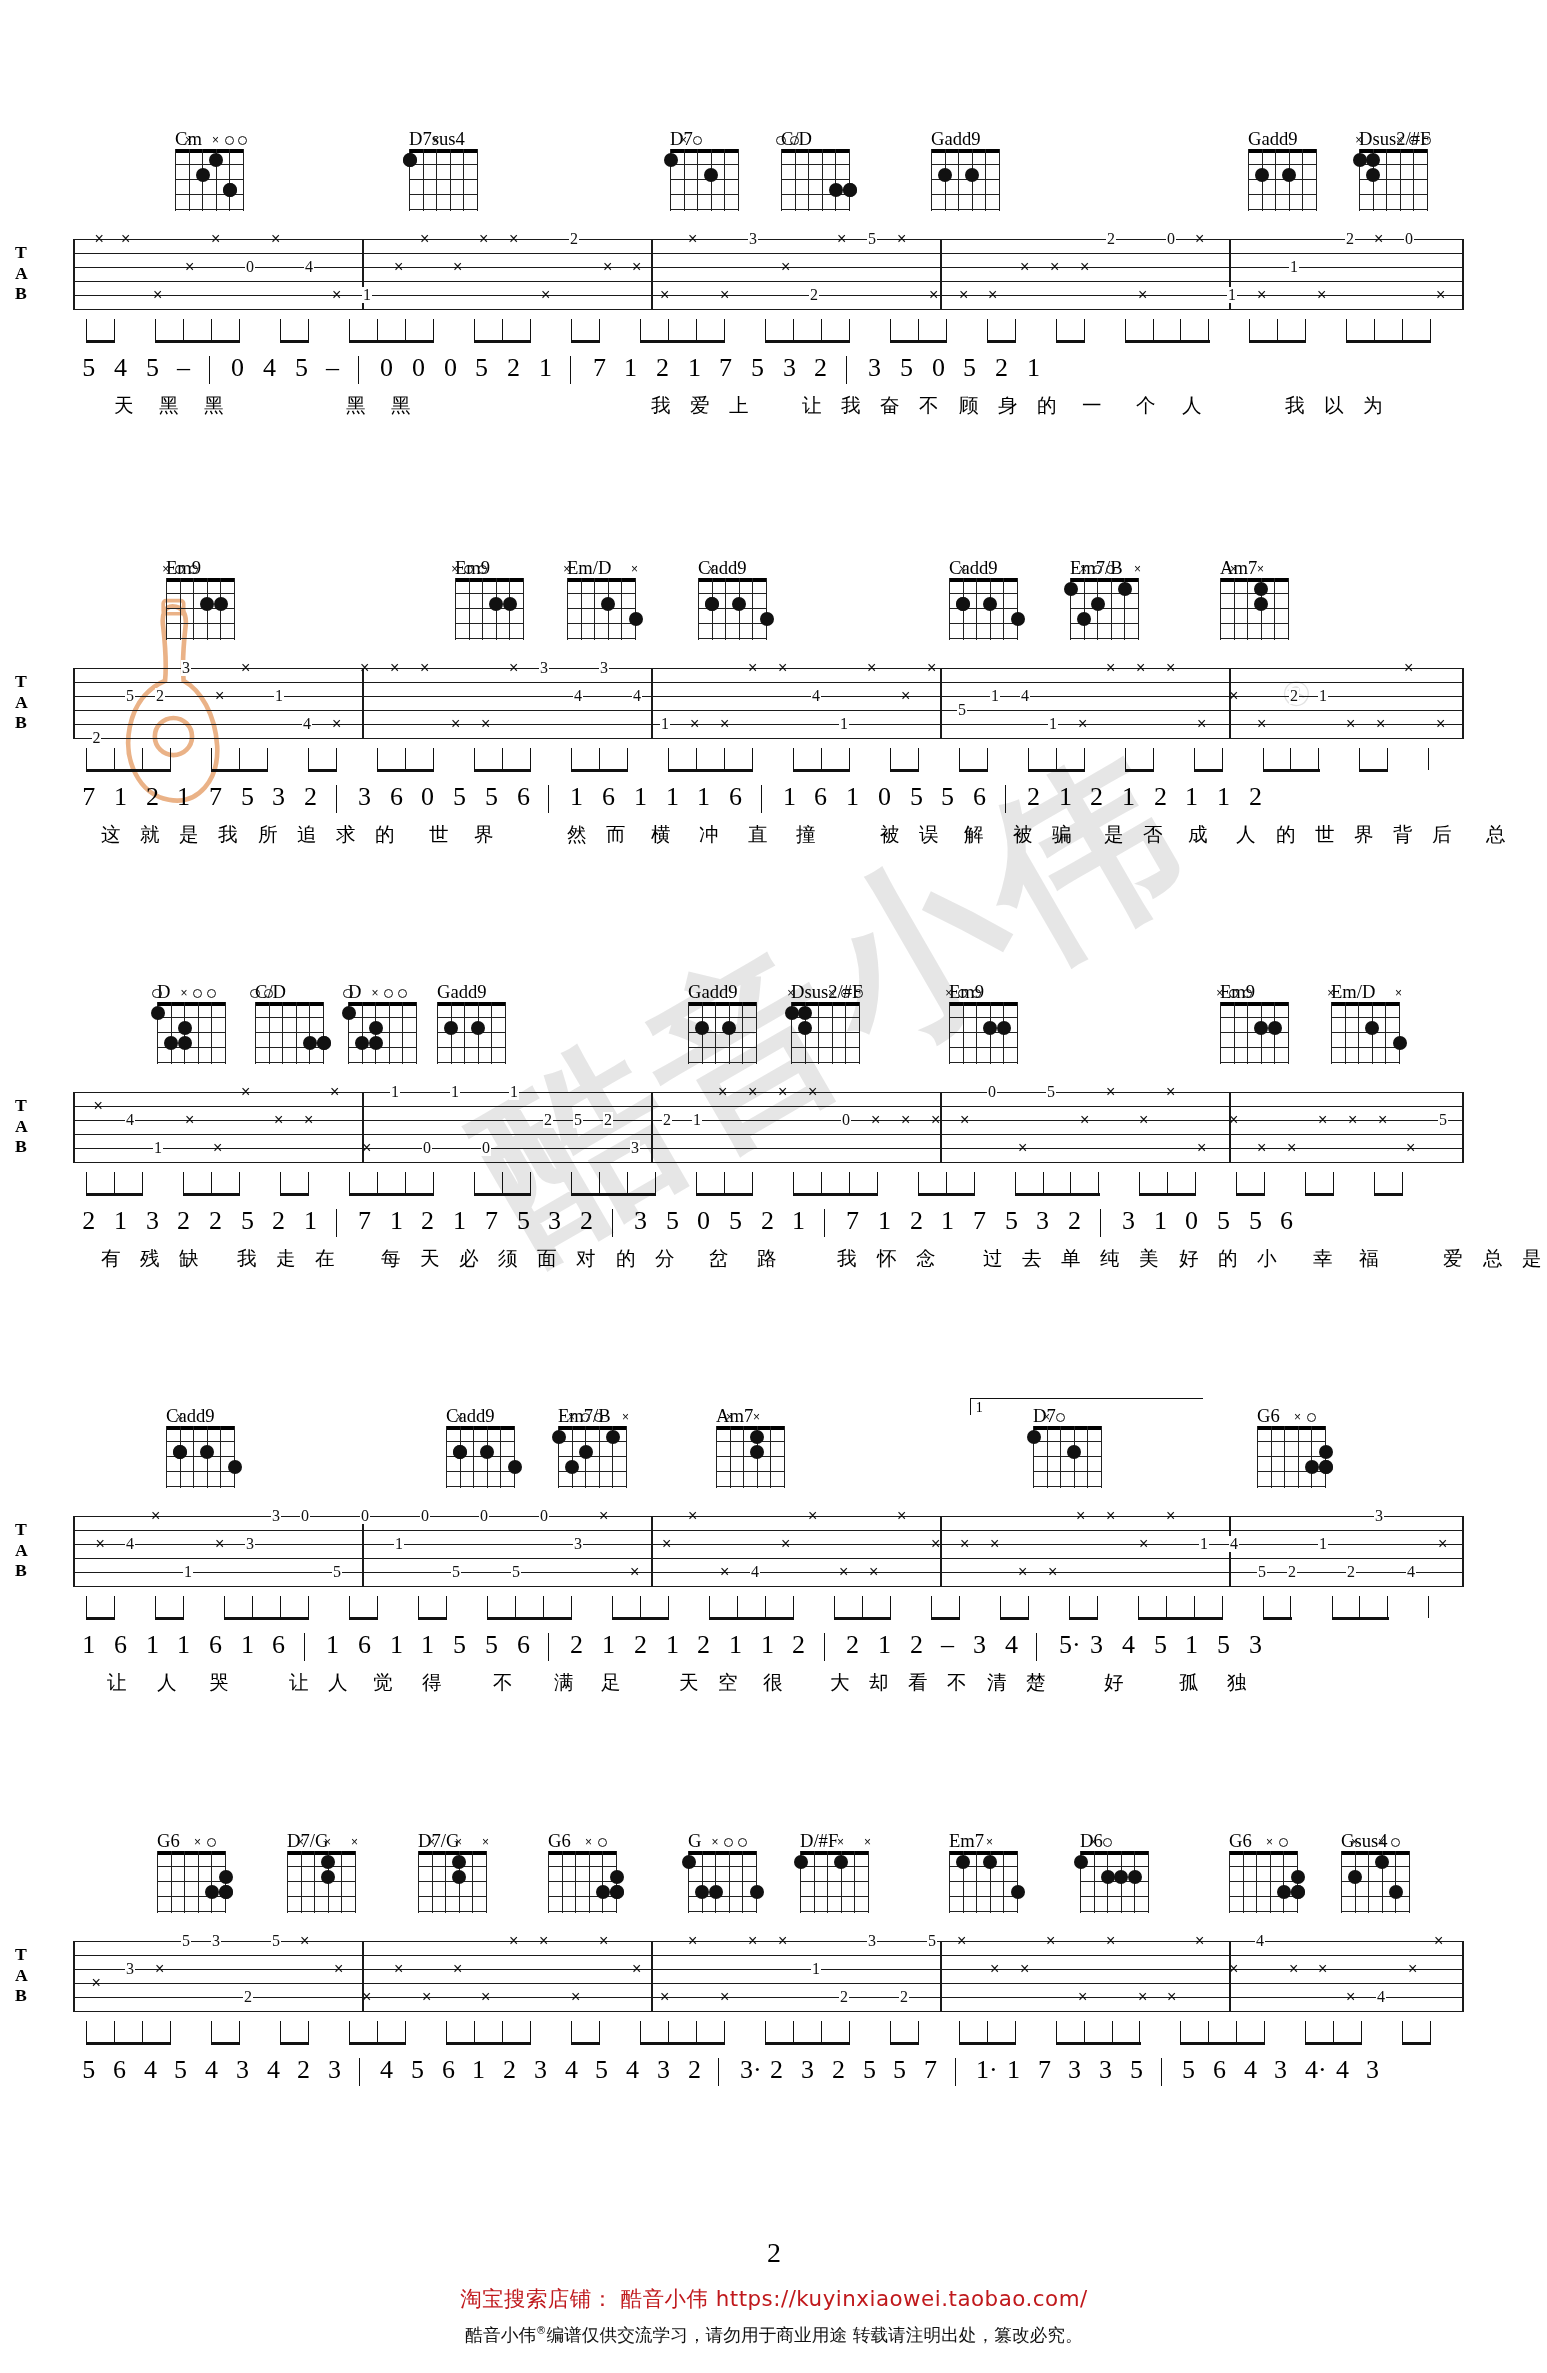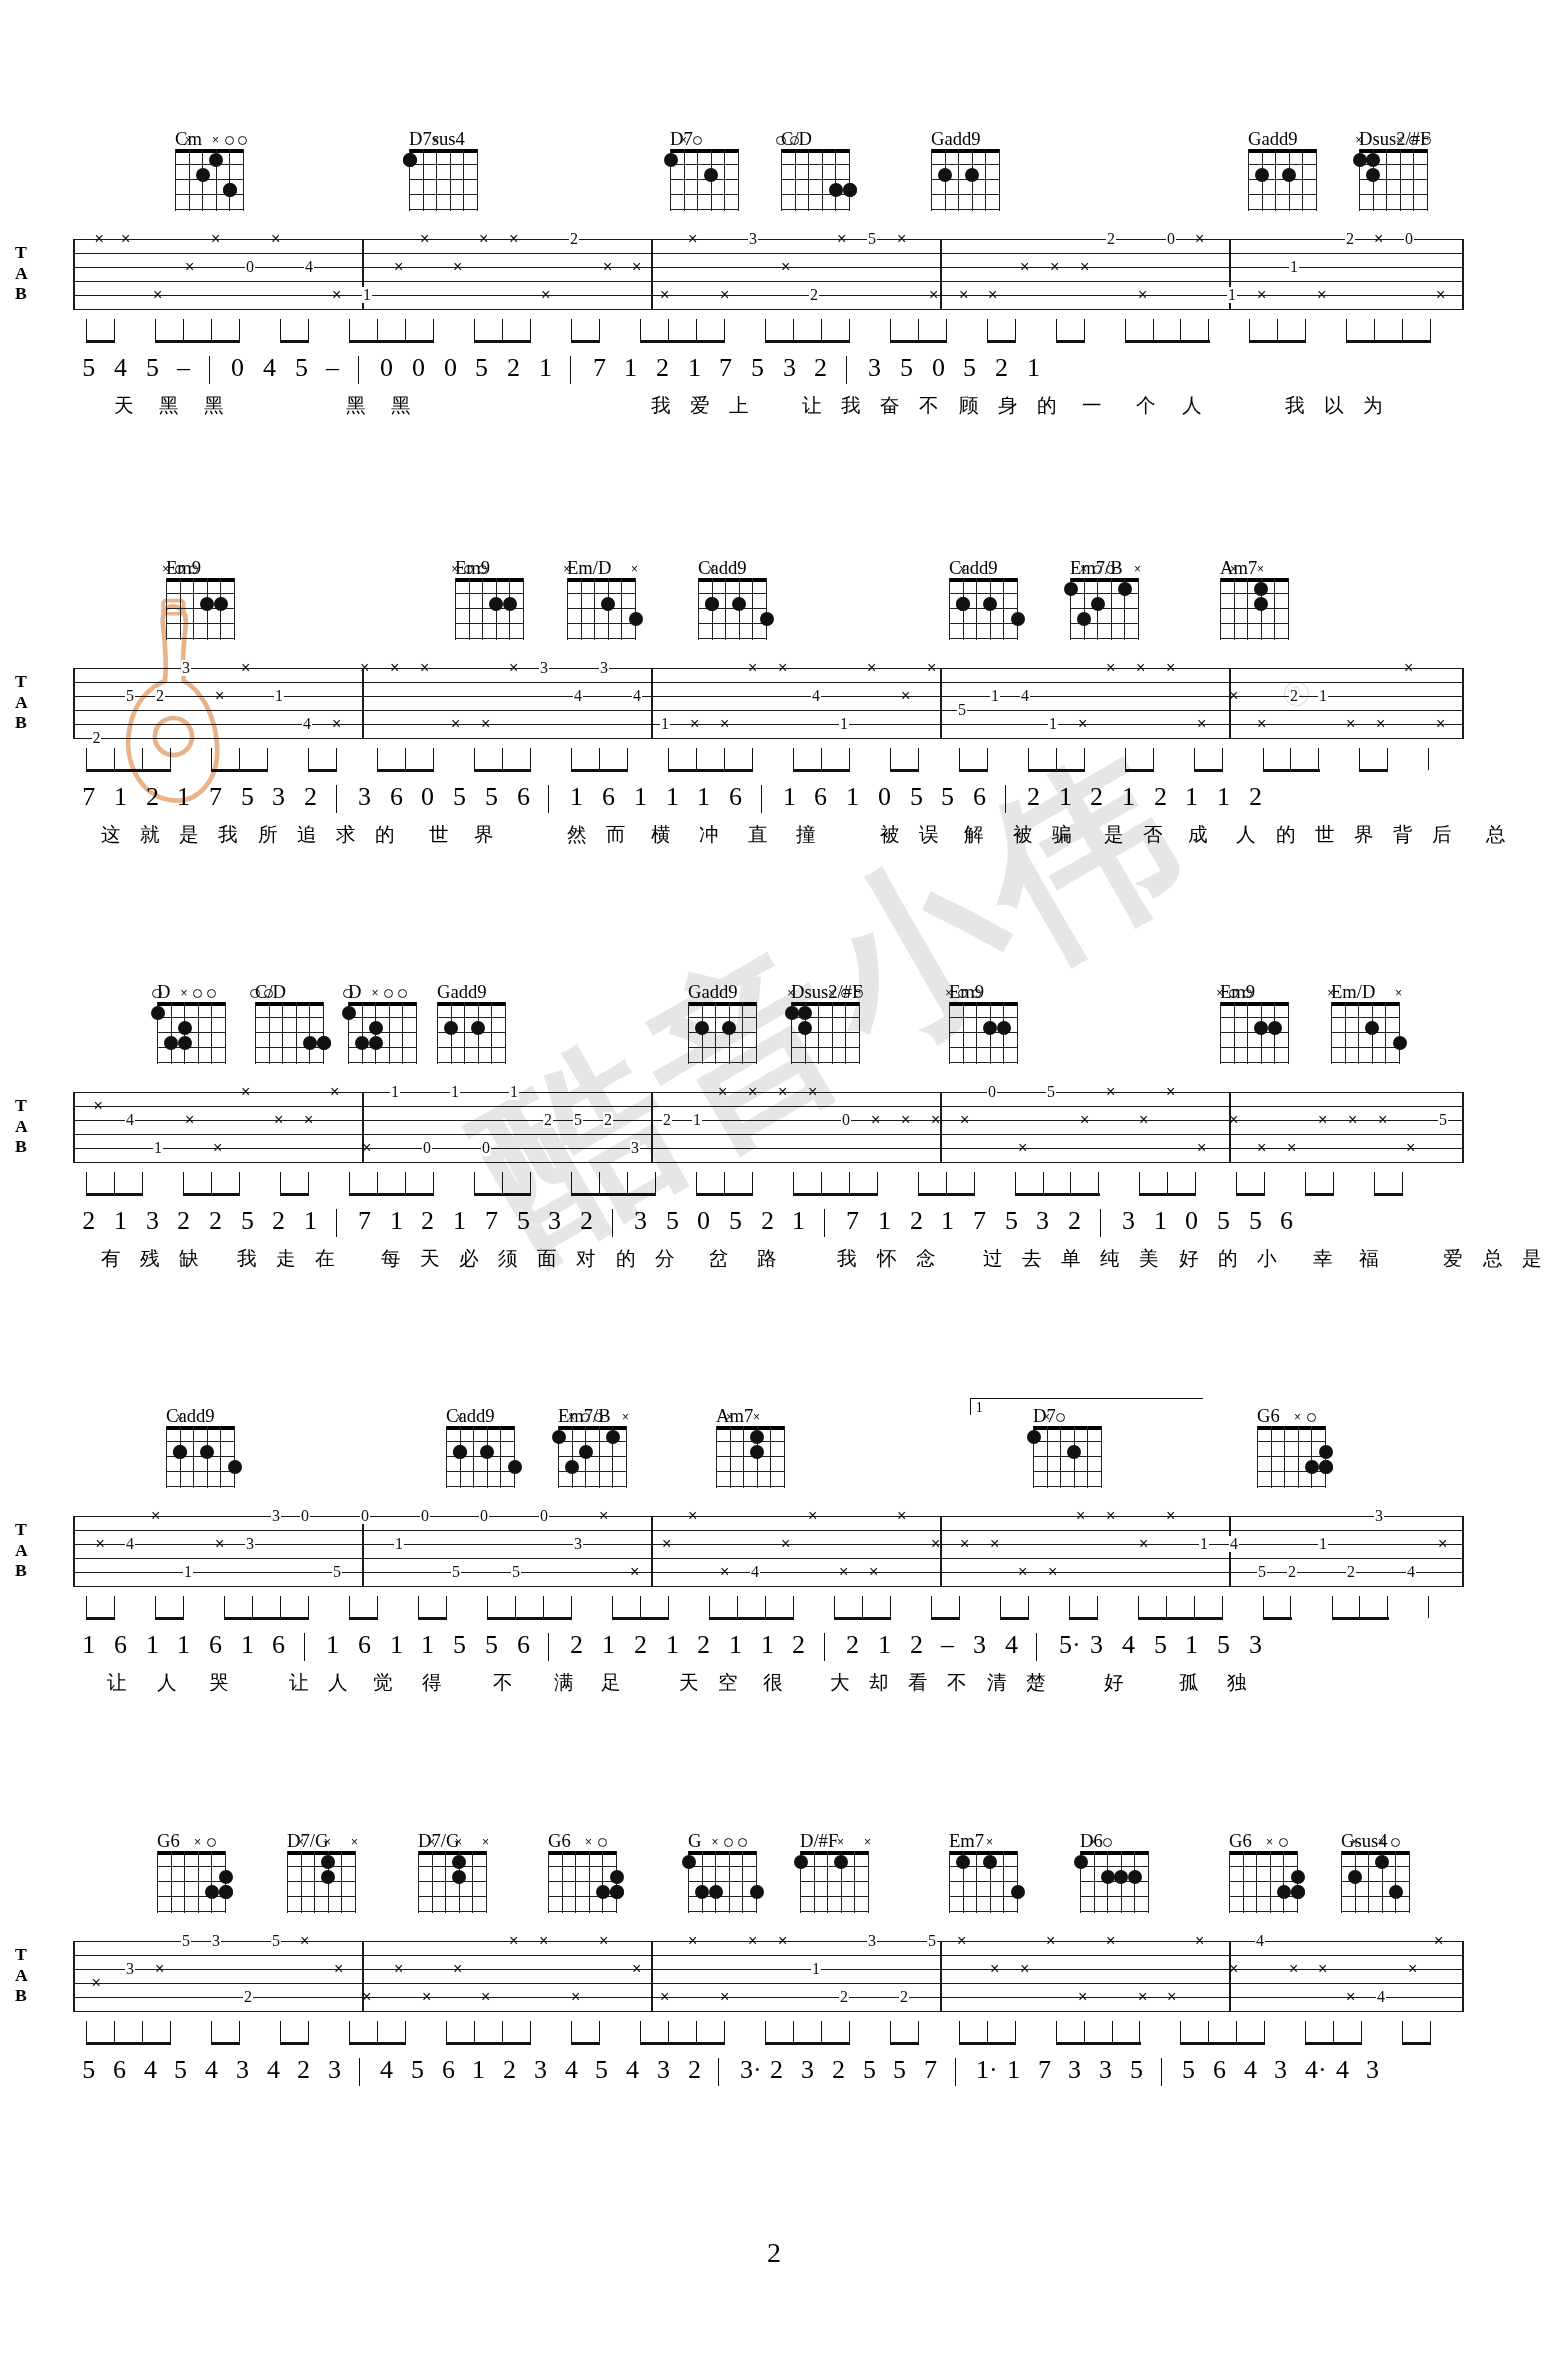--- a/index.html
+++ b/index.html
@@ -1951,15 +1951,23 @@
         <div class="n" style="left: 1232px;">4·</div>
         <div class="n" style="left: 1263px;">4</div>
         <div class="n" style="left: 1293px;">3</div>
       </div>
     <div class="lyrics"></div>
   </div>
 
   <div class="footer" style="top:2237px;">
     <div class="pagenum">2</div>
   </div>
+  <div class="footer" style="top:2284px;">
+    <div class="shop">淘宝搜索店铺： 酷音小伟 https://kuyinxiaowei.taobao.com/</div>
+  </div>
+  <div class="footer" style="top:2323px;">
+    <div class="disclaimer">
+      <span>酷音小伟</span><sup>®</sup><span>编谱仅供交流学习，请勿用于商业用途 转载请注明出处，篡改必究。</span>
+    </div>
+  </div>
 
 </div>
 
 
 </body></html>

